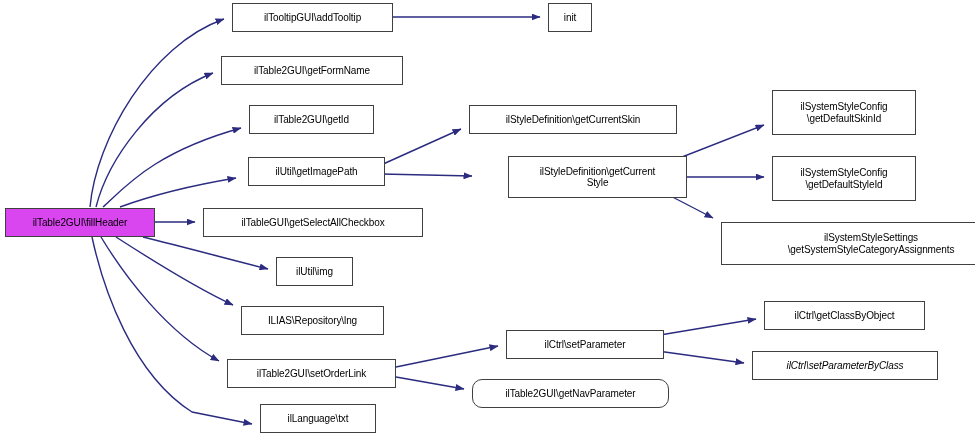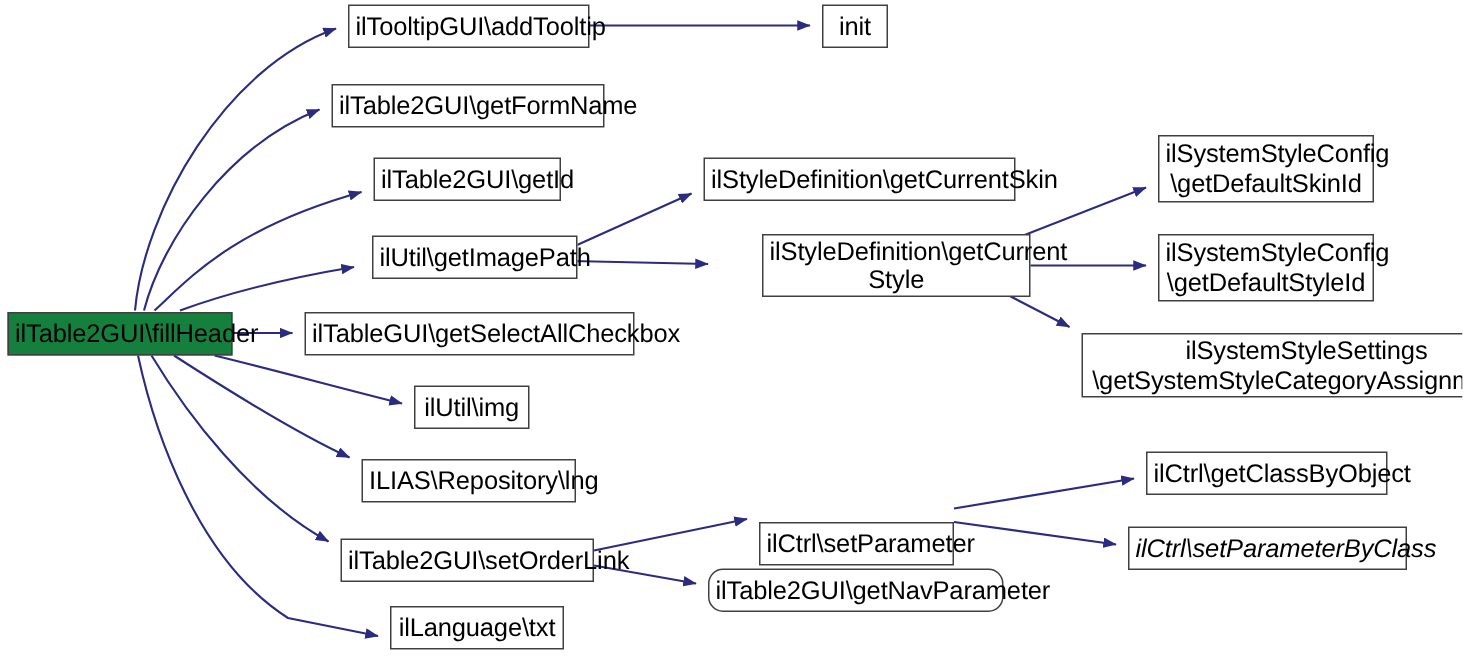--- a/index.html
+++ b/index.html
@@ -27,28 +27,28 @@
   .node {
     position: absolute;
     box-sizing: border-box;
     display: flex;
     align-items: center;
     justify-content: center;
     text-align: center;
     border: 1px solid #404040;
     background: #ffffff;
     color: #000000;
-    font-size: 17px;
+    font-size: 10px;
     line-height: 1.12;
     letter-spacing: -0.1px;
     white-space: pre-line;
     padding: 1px 4px;
   }
   .node.root {
-    background: #15803d;
+    background: #d946ef;
     border-color: #404040;
   }
   .node .node-label {
     display: block;
     width: 100%;
   }
 </style>
 </head>
 <body>
 
@@ -96,20 +96,20 @@
       <div class="node" style="left: 480px; top: 156px; width: 179px; height: 42px; margin-left: 28px;"><span class="node-label">ilStyleDefinition\getCurrent
 Style</span></div>
       <div class="node" style="left: 772px; top: 156px; width: 144px; height: 45px;"><span class="node-label">ilSystemStyleConfig
 \getDefaultStyleId</span></div>
       <div class="node" style="left: 203px; top: 208px; width: 220px; height: 29px;"><span class="node-label">ilTableGUI\getSelectAllCheckbox</span></div>
       <div class="node" style="left: 721px; top: 222px; width: 300px; height: 43px;"><span class="node-label">ilSystemStyleSettings
 \getSystemStyleCategoryAssignments</span></div>
       <div class="node" style="left: 276px; top: 257px; width: 77px; height: 29px;"><span class="node-label">ilUtil\img</span></div>
       <div class="node" style="left: 241px; top: 306px; width: 143px; height: 29px;"><span class="node-label">ILIAS\Repository\lng</span></div>
       <div class="node" style="left: 764px; top: 301px; width: 161px; height: 29px;"><span class="node-label">ilCtrl\getClassByObject</span></div>
-      <div class="node" style="left: 506px; top: 348px; width: 130px; height: 29px;"><span class="node-label">ilCtrl\setParameter</span></div>
+      <div class="node" style="left: 506px; top: 330px; width: 158px; height: 29px;"><span class="node-label">ilCtrl\setParameter</span></div>
       <div class="node" style="left: 752px; top: 351px; width: 186px; height: 29px; font-style: italic;"><span class="node-label">ilCtrl\setParameterByClass</span></div>
       <div class="node" style="left: 227px; top: 359px; width: 169px; height: 29px;"><span class="node-label">ilTable2GUI\setOrderLink</span></div>
       <div class="node" style="left: 472px; top: 379px; width: 197px; height: 29px; border-radius: 10px;"><span class="node-label">ilTable2GUI\getNavParameter</span></div>
       <div class="node" style="left: 260px; top: 404px; width: 116px; height: 29px;"><span class="node-label">ilLanguage\txt</span></div>
     </div>
 
 </div>
 
 </body></html>

